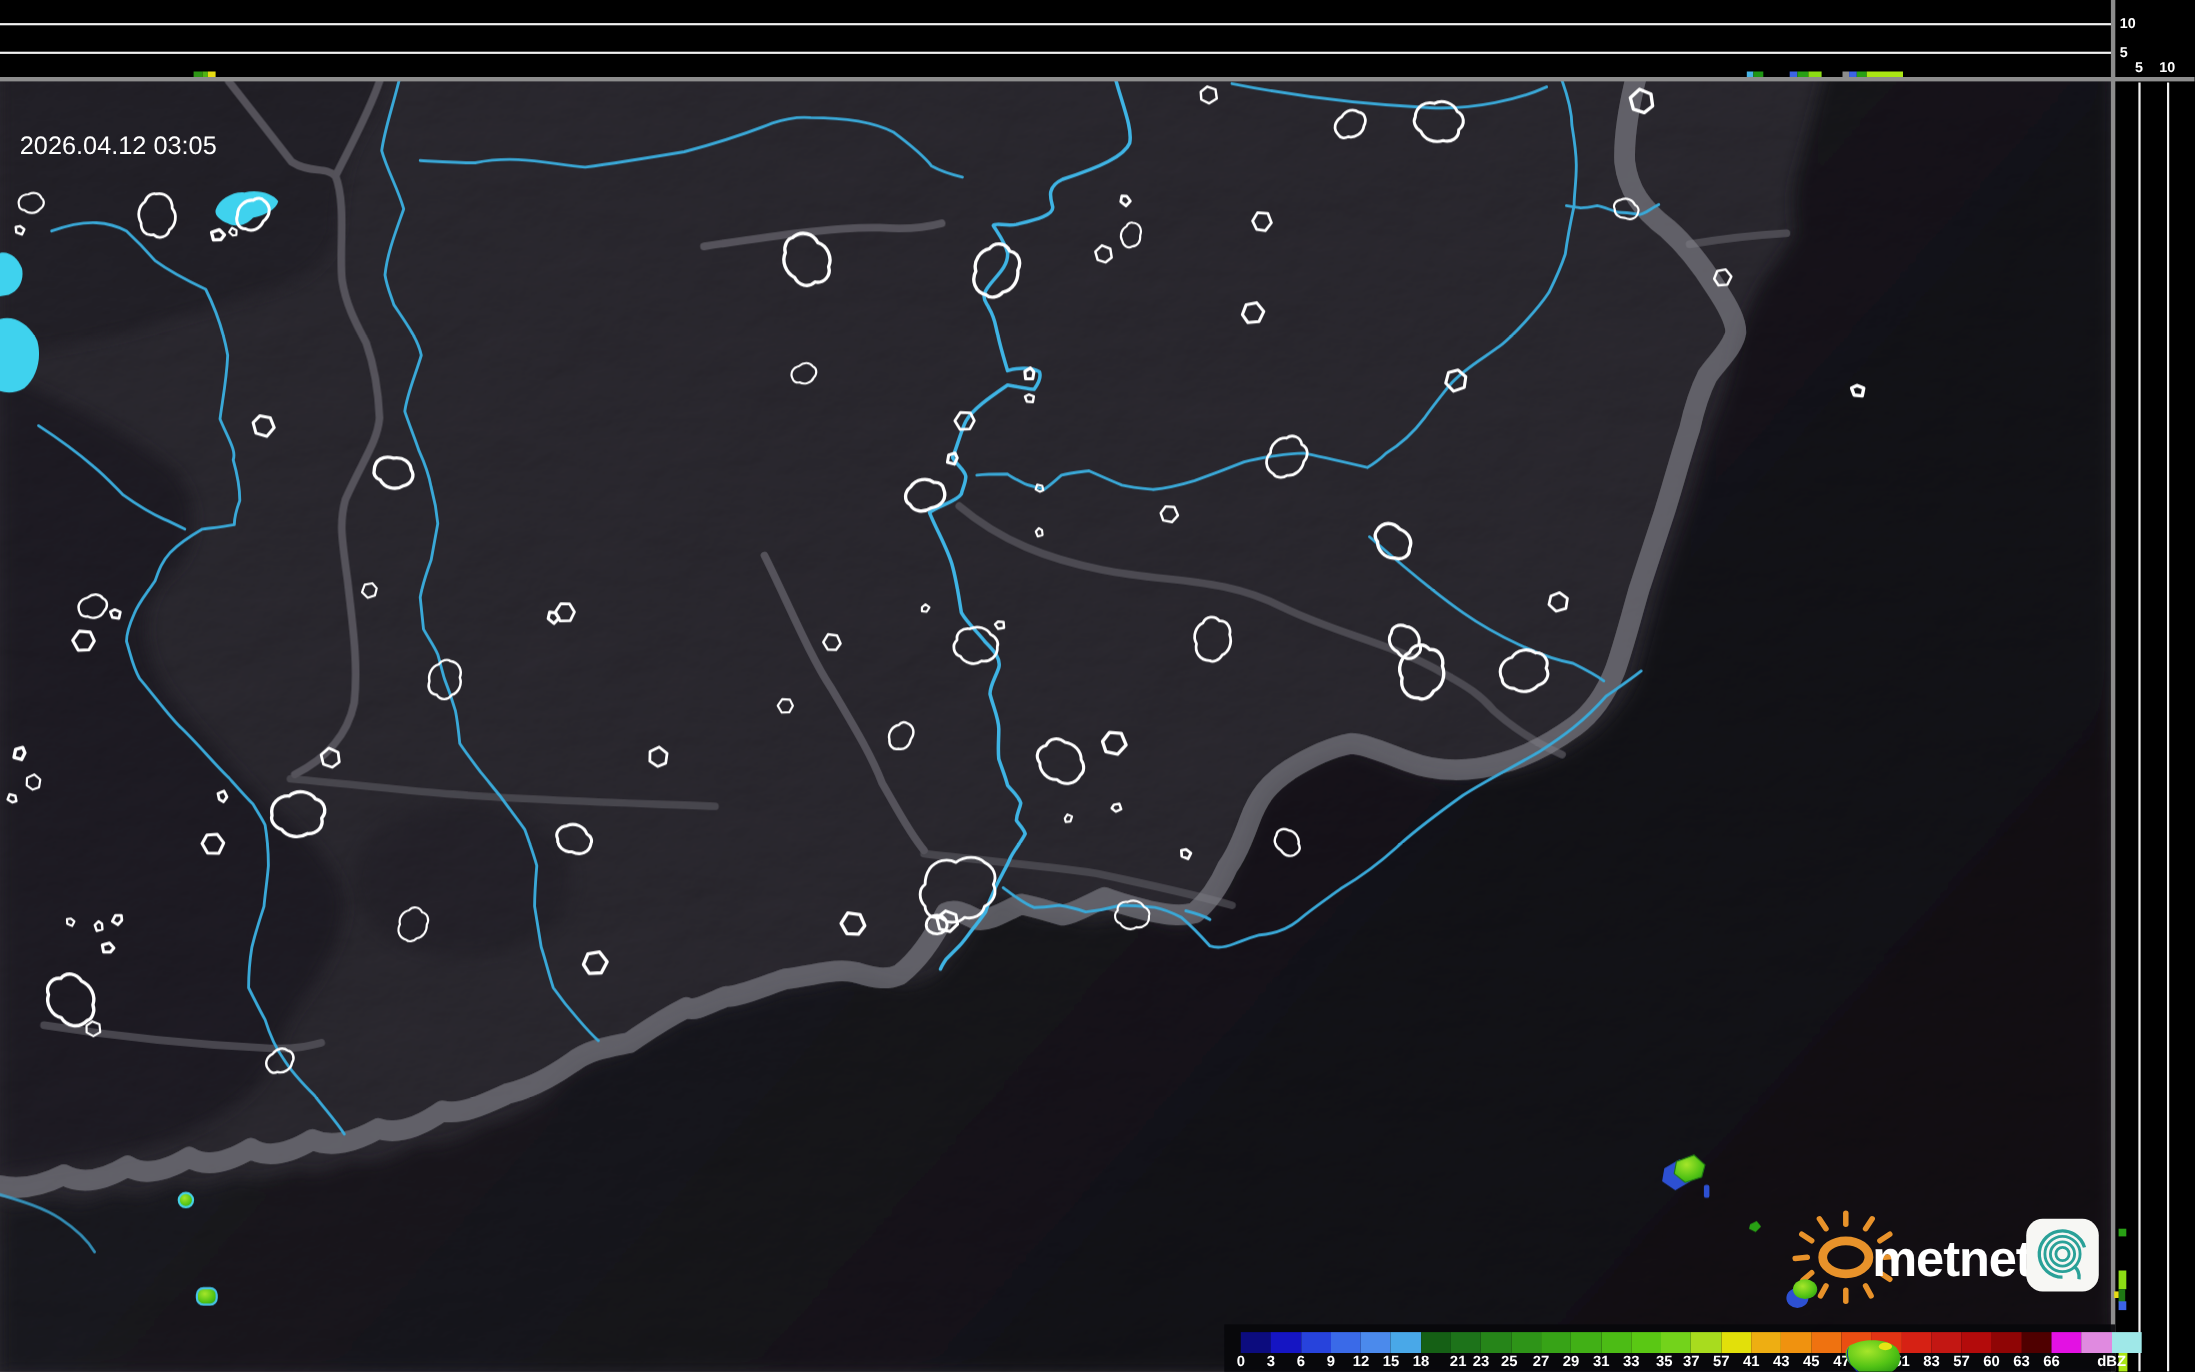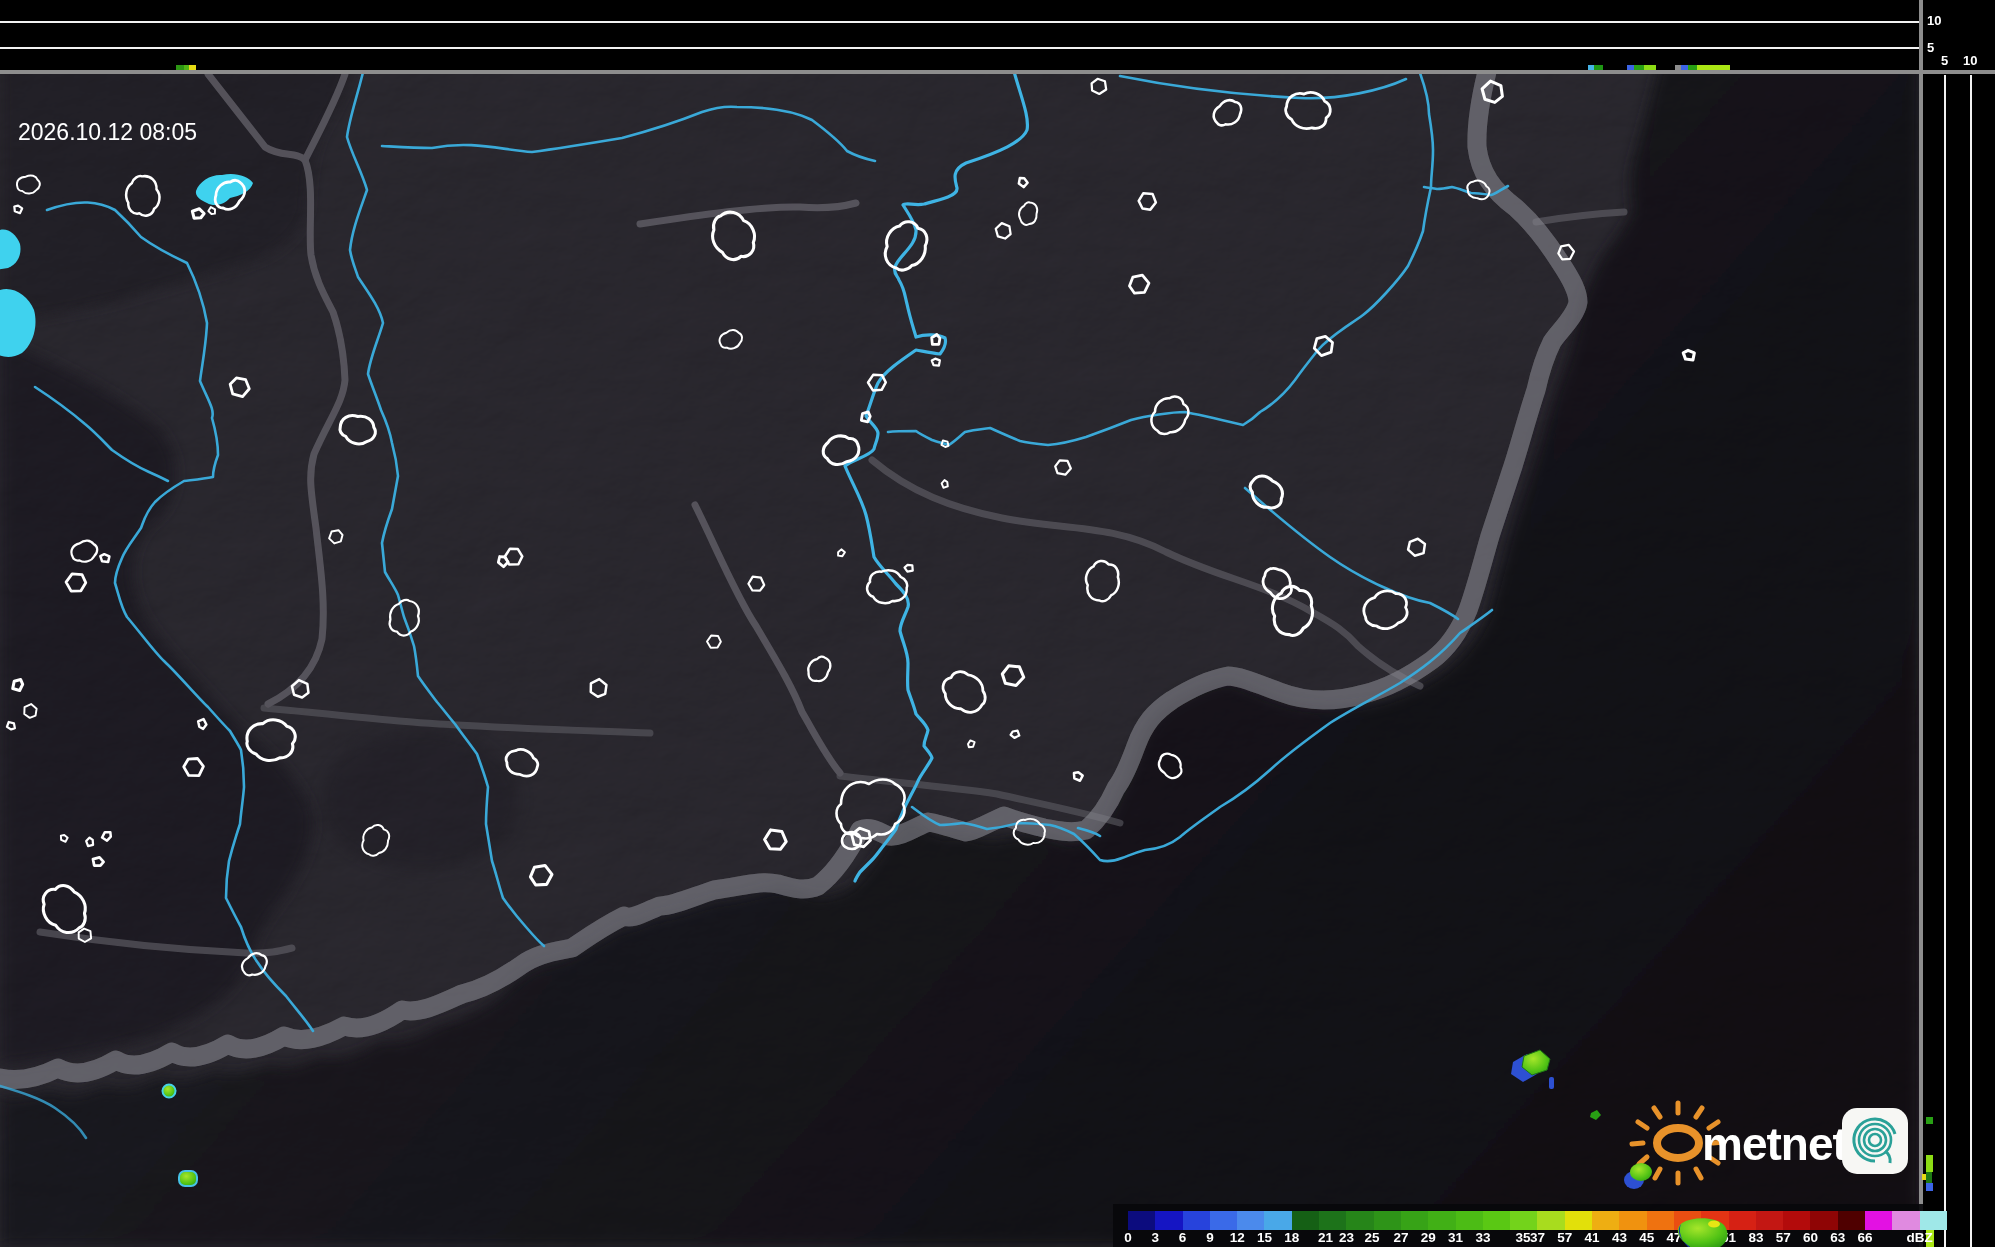--- a/index.html
+++ b/index.html
@@ -262,21 +262,21 @@
     <g>
       <rect x="6" y="1117" width="7" height="7" fill="#28a014"></rect>
       <rect x="6" y="1155" width="7" height="17" fill="#8cdc14"></rect>
       <rect x="6" y="1172" width="6" height="12" fill="#1e7814"></rect>
       <rect x="2" y="1174" width="4" height="6" fill="#e6dc14"></rect>
       <rect x="6" y="1183" width="7" height="8" fill="#3c64e6"></rect>
       <rect x="6" y="1212" width="8" height="35" fill="#aae614"></rect>
     </g>
   </svg>
 
-  <div id="datetime">2026.10.12 08:05</div>
+  <div id="datetime">2026.04.12 03:05</div>
 
   <div id="legend">
     <div class="cells" id="legend-cells">
         <div class="cell" style="background: rgb(12, 12, 126);"></div>
         <div class="cell" style="background: rgb(21, 21, 195);"></div>
         <div class="cell" style="background: rgb(39, 67, 220);"></div>
         <div class="cell" style="background: rgb(58, 106, 232);"></div>
         <div class="cell" style="background: rgb(75, 138, 236);"></div>
         <div class="cell" style="background: rgb(73, 168, 232);"></div>
         <div class="cell" style="background: rgb(21, 96, 21);"></div>
@@ -312,21 +312,21 @@
         <span class="tick" style="left: 110.2px;">12</span>
         <span class="tick" style="left: 137.5px;">15</span>
         <span class="tick" style="left: 164.8px;">18</span>
         <span class="tick" style="left: 192.1px; text-align: right;">21</span>
         <span class="tick" style="left: 219.4px;">23</span>
         <span class="tick" style="left: 245px;">25</span>
         <span class="tick" style="left: 274px;">27</span>
         <span class="tick" style="left: 301.3px;">29</span>
         <span class="tick" style="left: 328.6px;">31</span>
         <span class="tick" style="left: 355.9px;">33</span>
-        <span class="tick" style="left: 396px;">35</span>
+        <span class="tick" style="left: 386px;">35</span>
         <span class="tick" style="left: 410.5px;">37</span>
         <span class="tick" style="left: 437.8px;">57</span>
         <span class="tick" style="left: 465.1px;">41</span>
         <span class="tick" style="left: 492.4px;">43</span>
         <span class="tick" style="left: 519.7px;">45</span>
         <span class="tick" style="left: 547px;">47</span>
         <span class="tick" style="left: 574.3px;">49</span>
         <span class="tick" style="left: 601.6px;">51</span>
         <span class="tick" style="left: 628.9px;">83</span>
         <span class="tick" style="left: 656.2px;">57</span>

